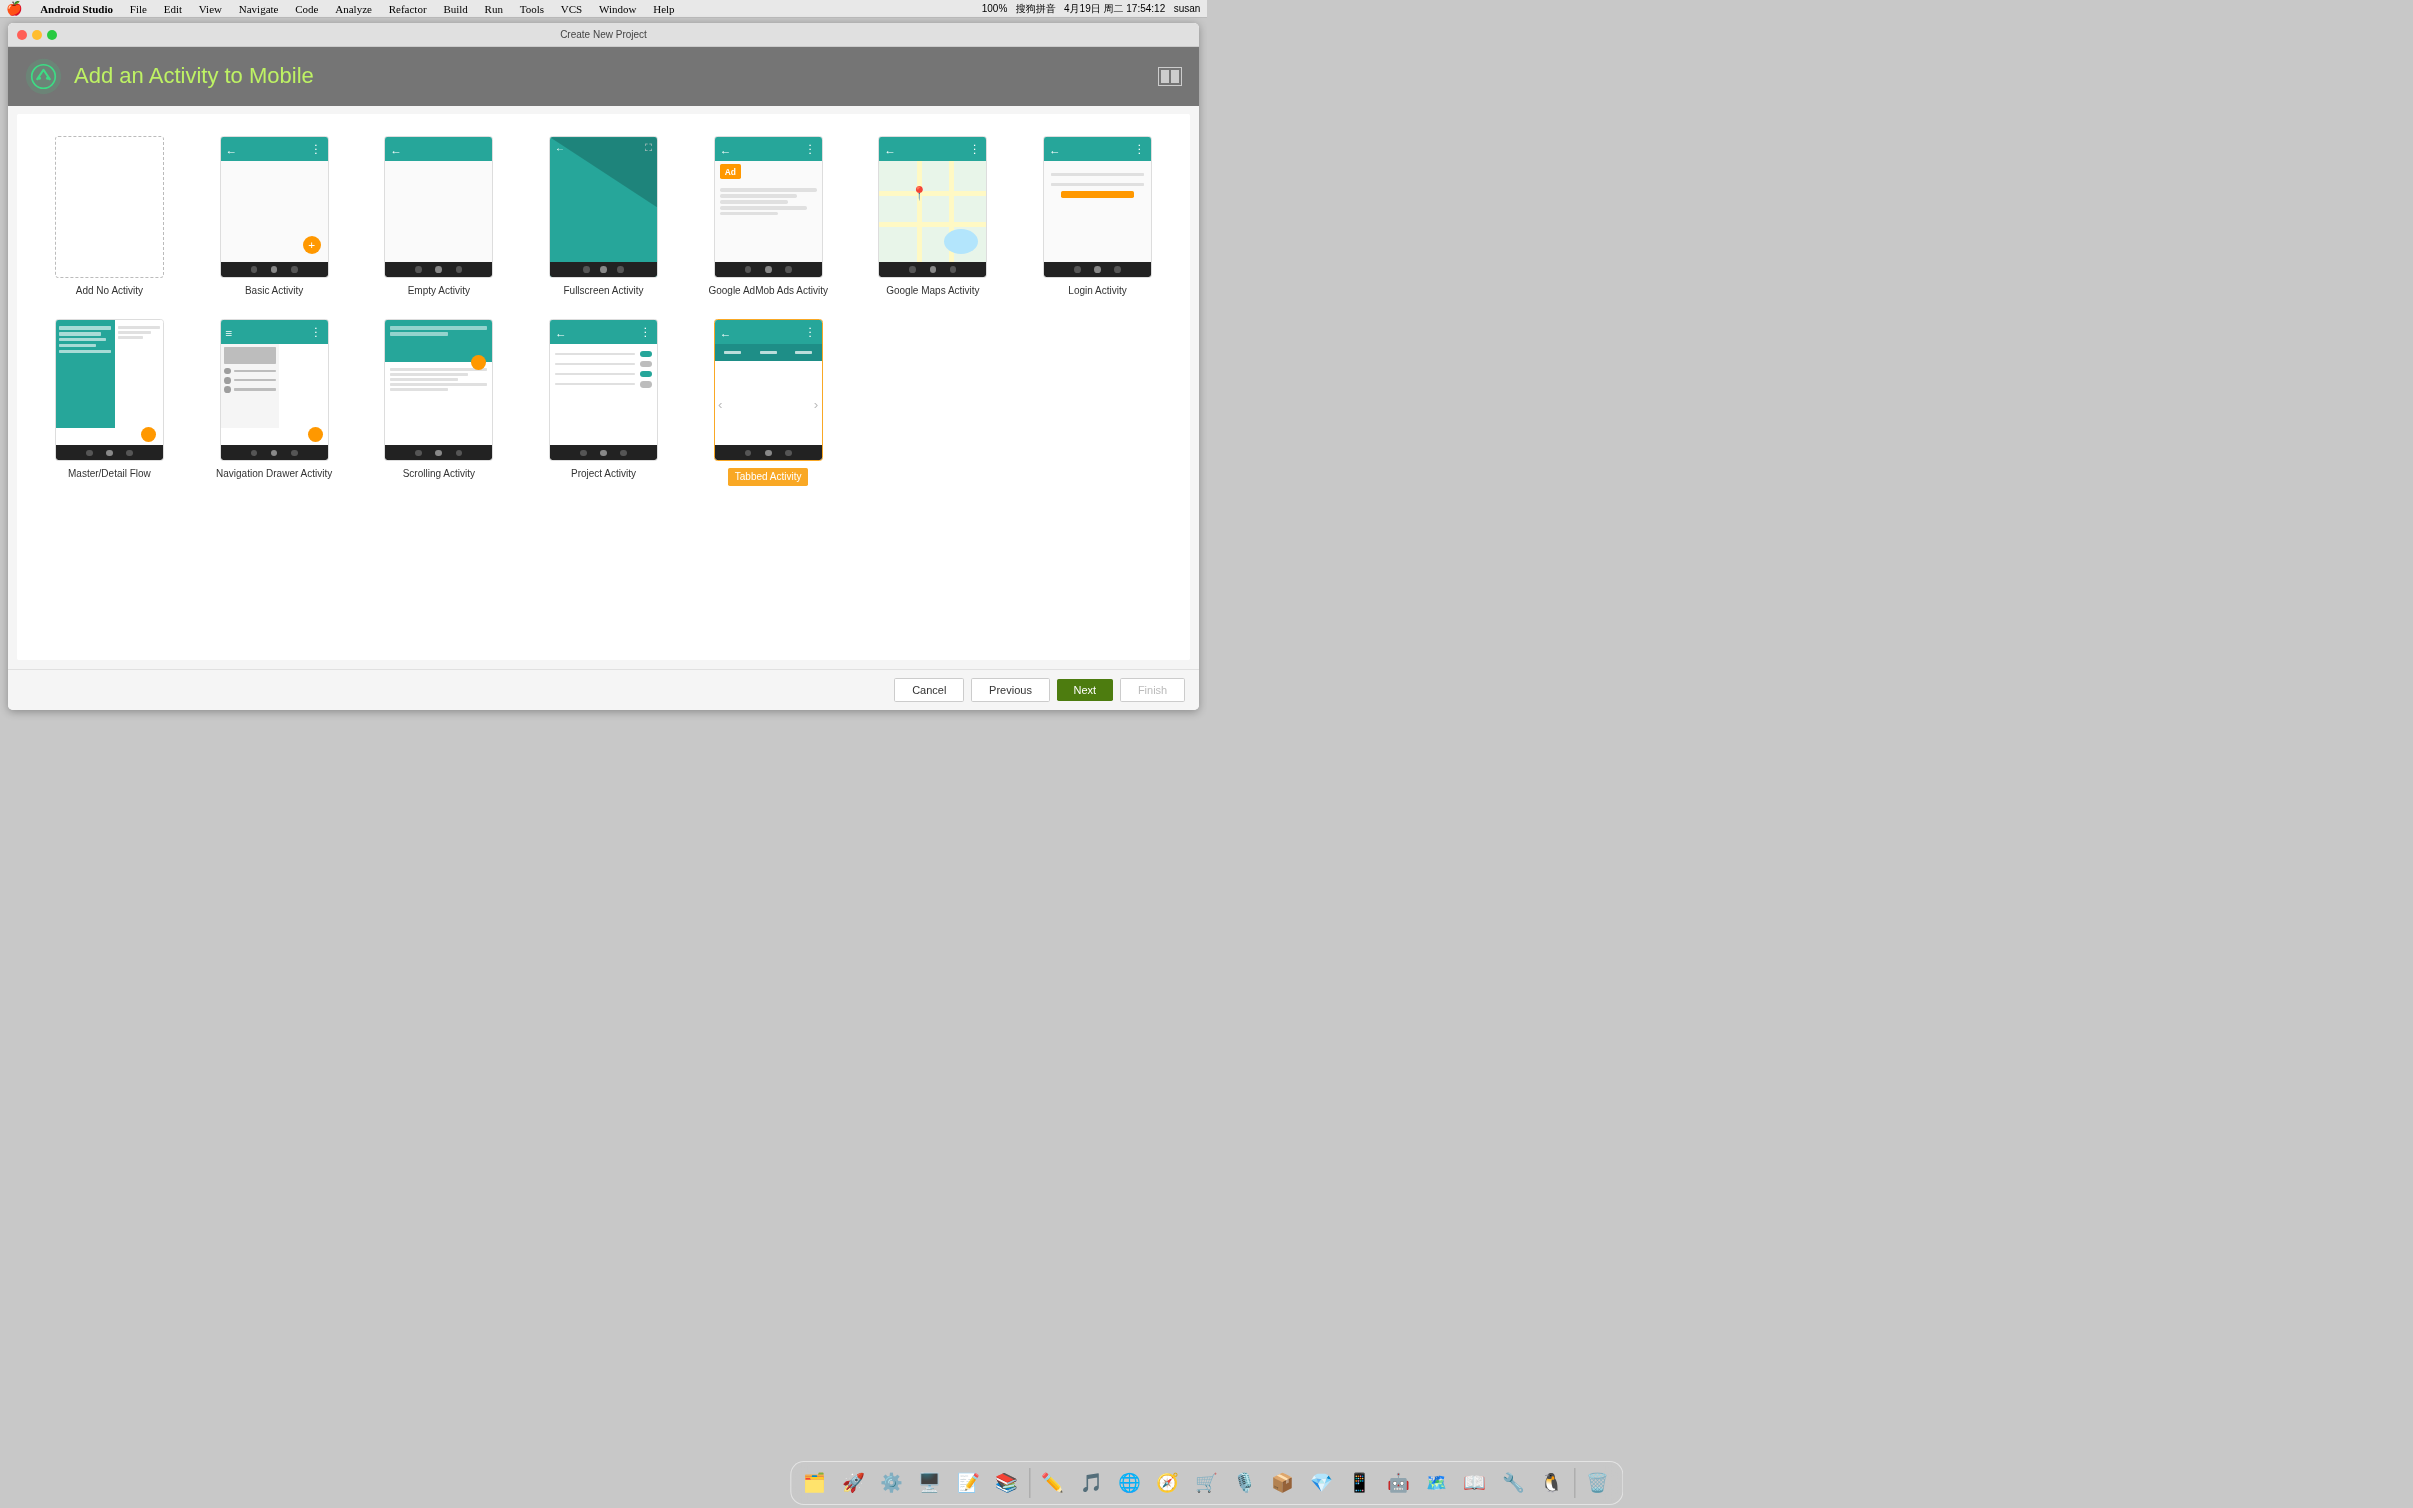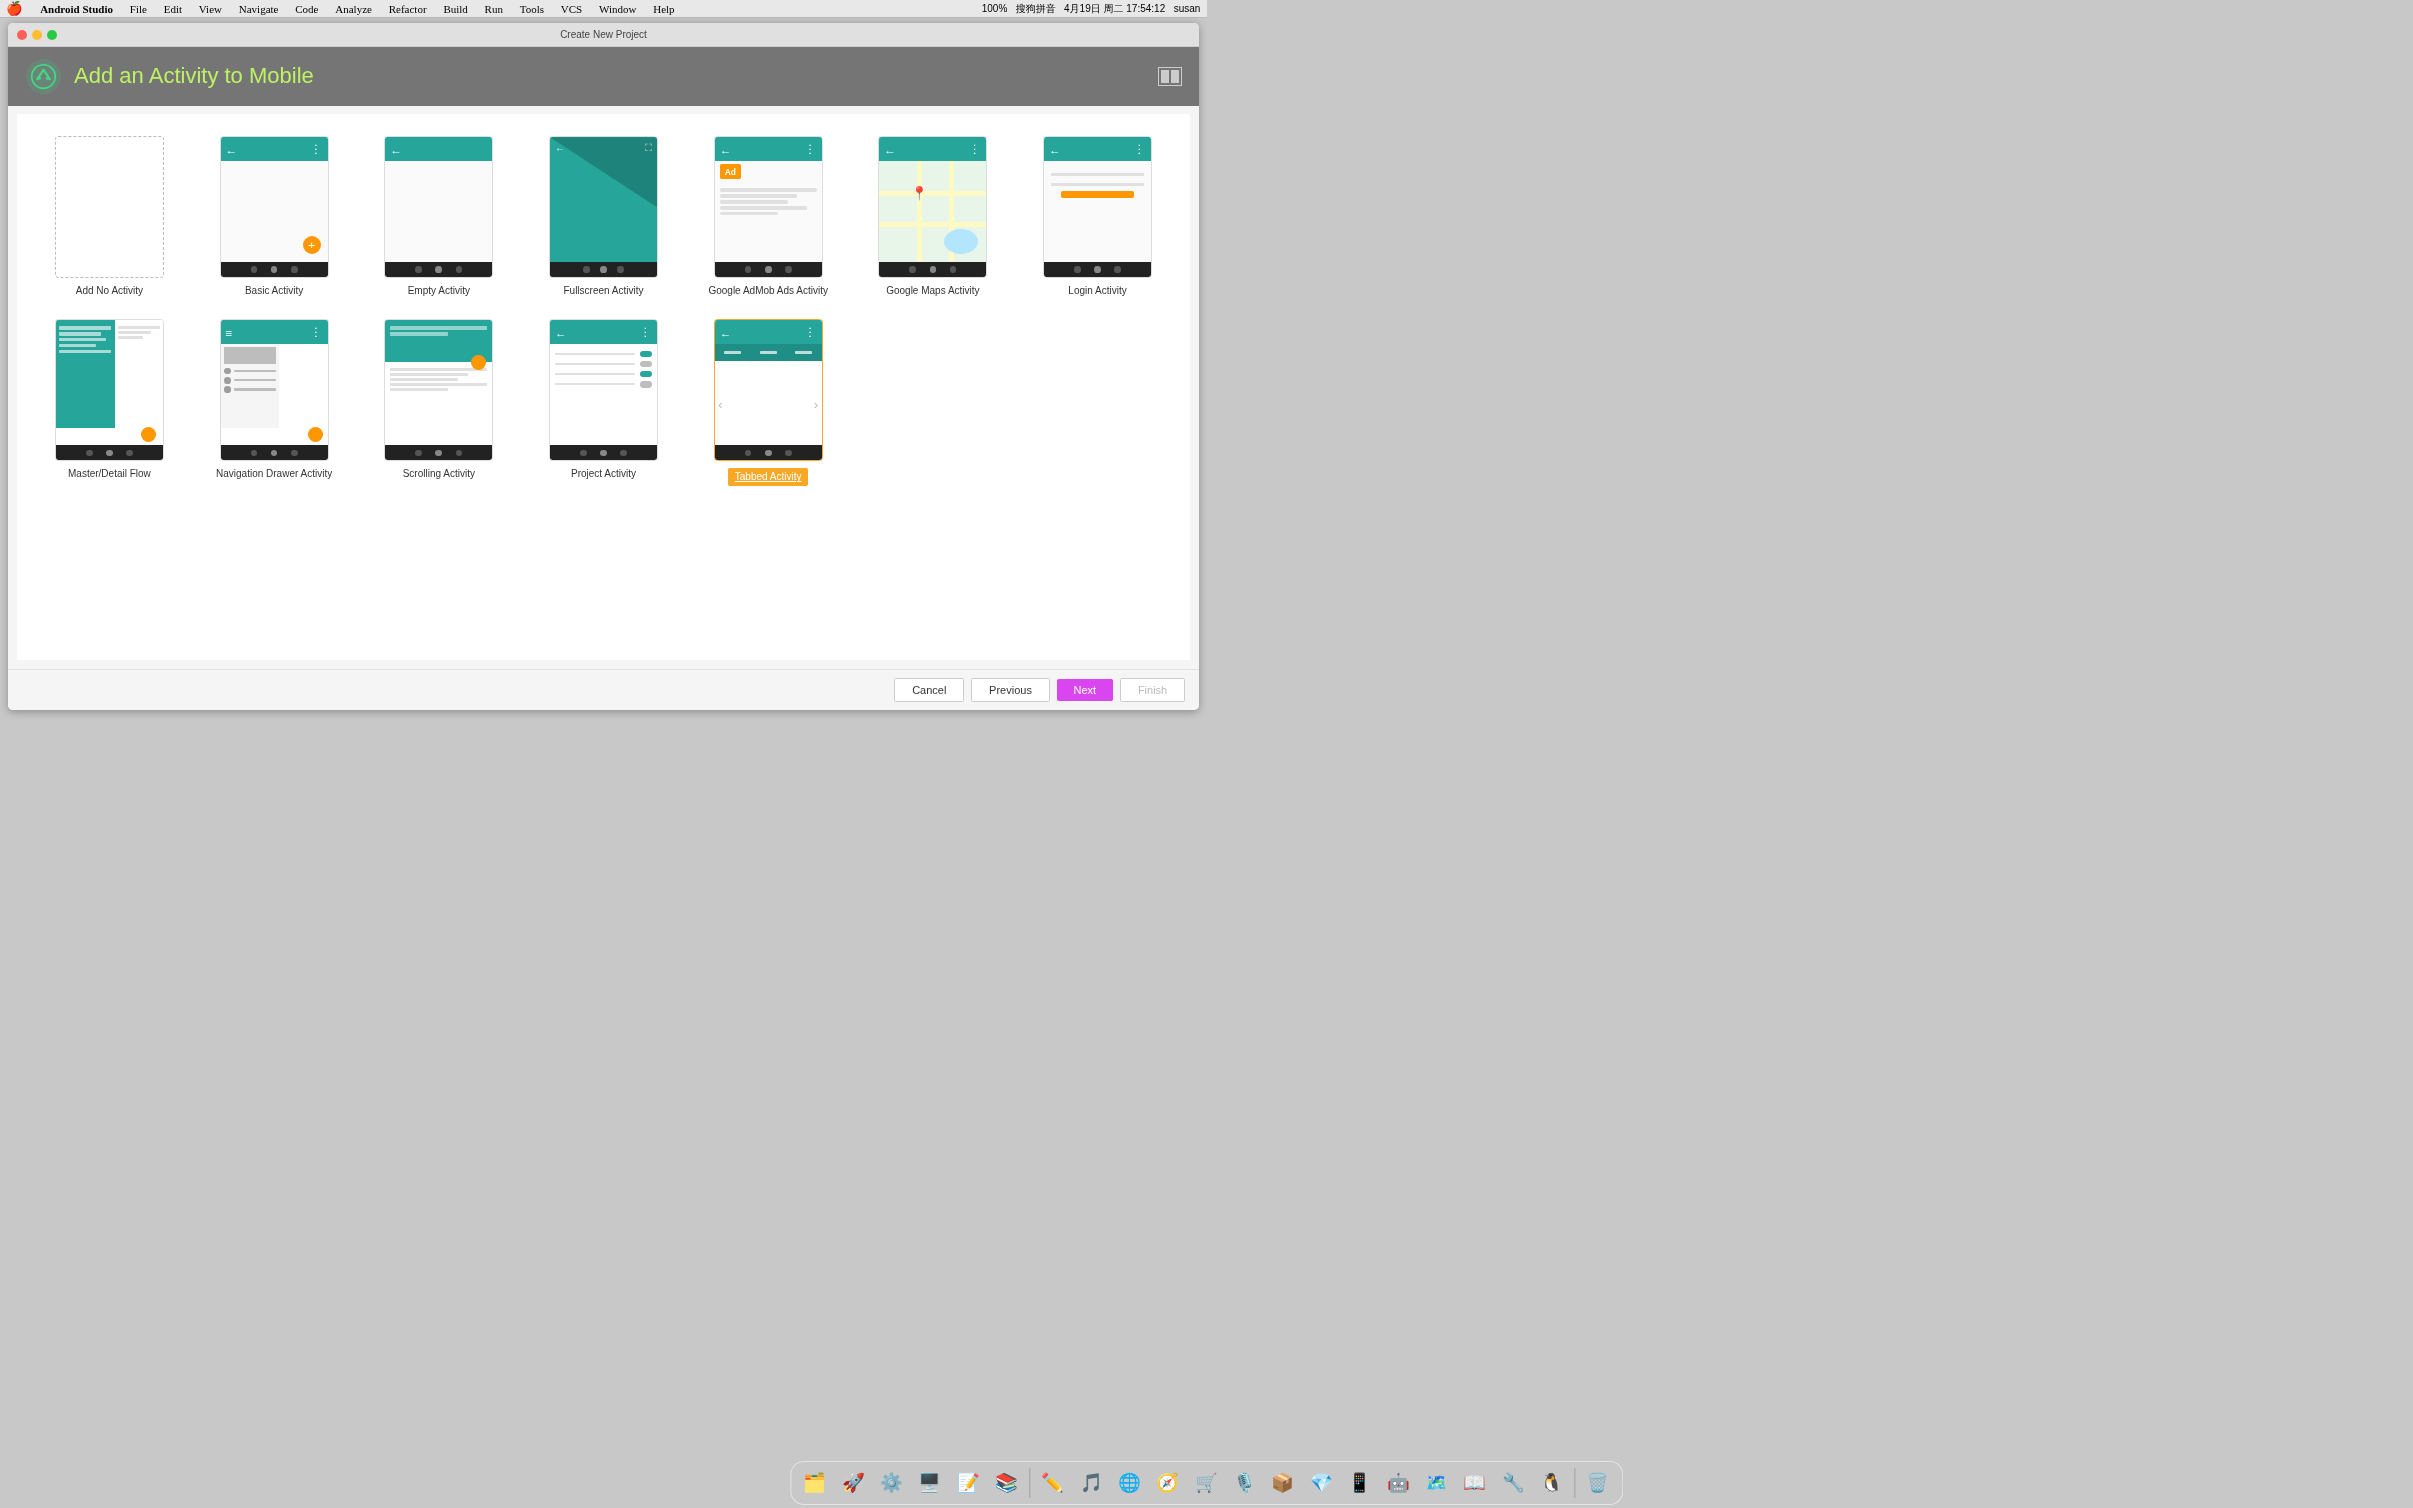--- a/index.html
+++ b/index.html
@@ -138,21 +138,20 @@
       border-radius: 1.7px;
     }
     .activity-item.selected .activity-preview {
       border: 1.7px solid #f9a825;
     }
     .activity-item.selected .activity-label {
       background: #f9a825;
       color: white;
       padding: 3.4px 6.7px;
       border-radius: 1.7px;
-      text-decoration: underline;
     }
 
     .activity-preview {
       width: 109px;
       height: 142px;
       border: 0.8px solid #ddd;
       border-radius: 3.4px;
       overflow: hidden;
       background: white;
       position: relative;
@@ -565,21 +564,21 @@
     .btn {
       padding: 5px 17px;
       border-radius: 1.7px;
       font-size: 11px;
       cursor: pointer;
       border: 0.8px solid #ccc;
       background: white;
       color: #333;
     }
     .btn.primary {
-      background: #d946ef;
+      background: #4d7c0f;
       color: white;
       border: none;
     }
     .btn.disabled {
       color: #bbb;
       cursor: default;
     }
 
     
     .dock {

